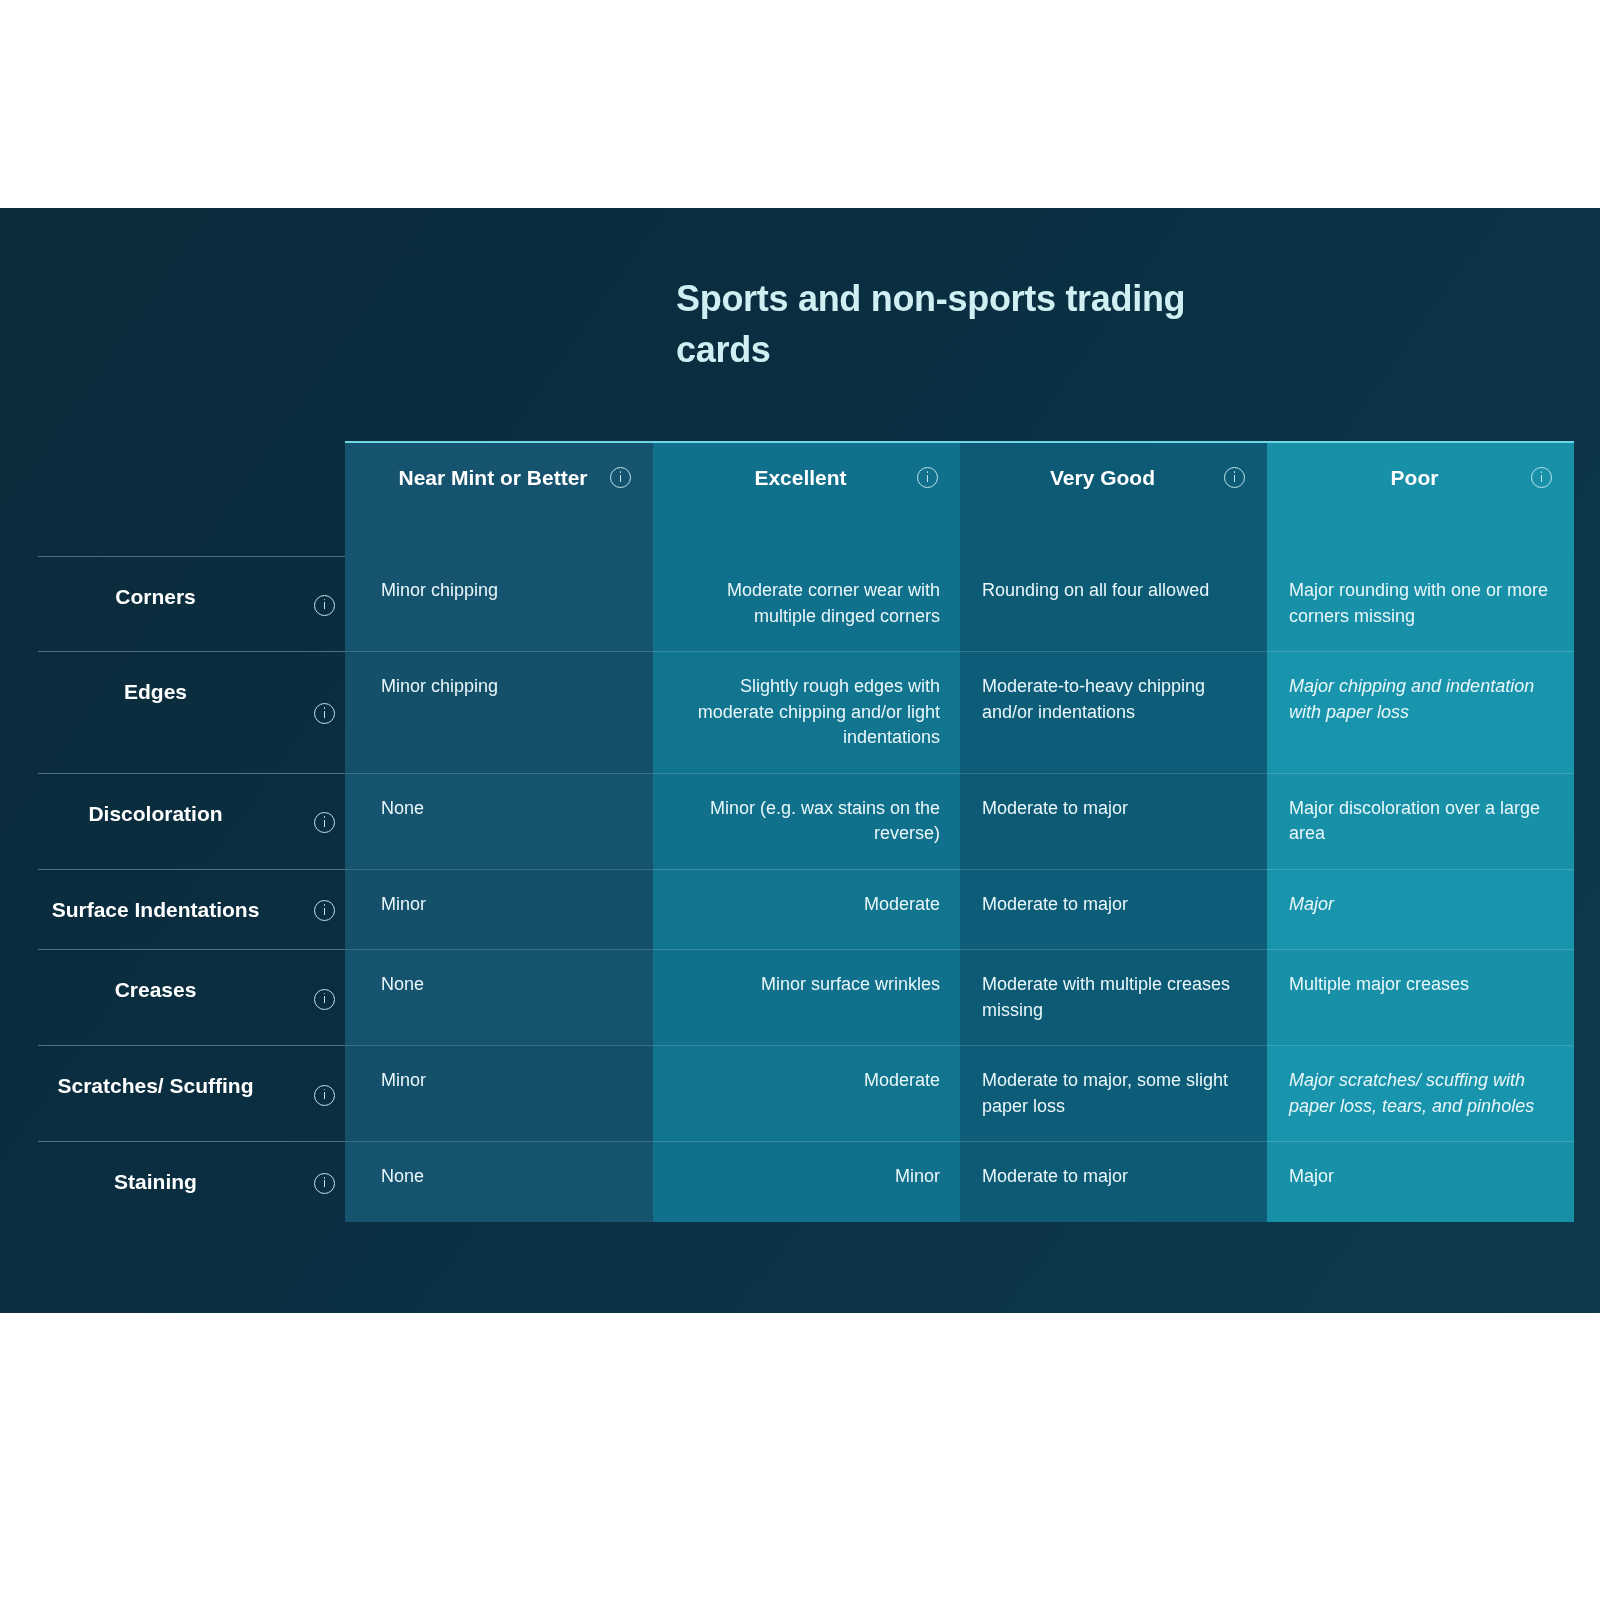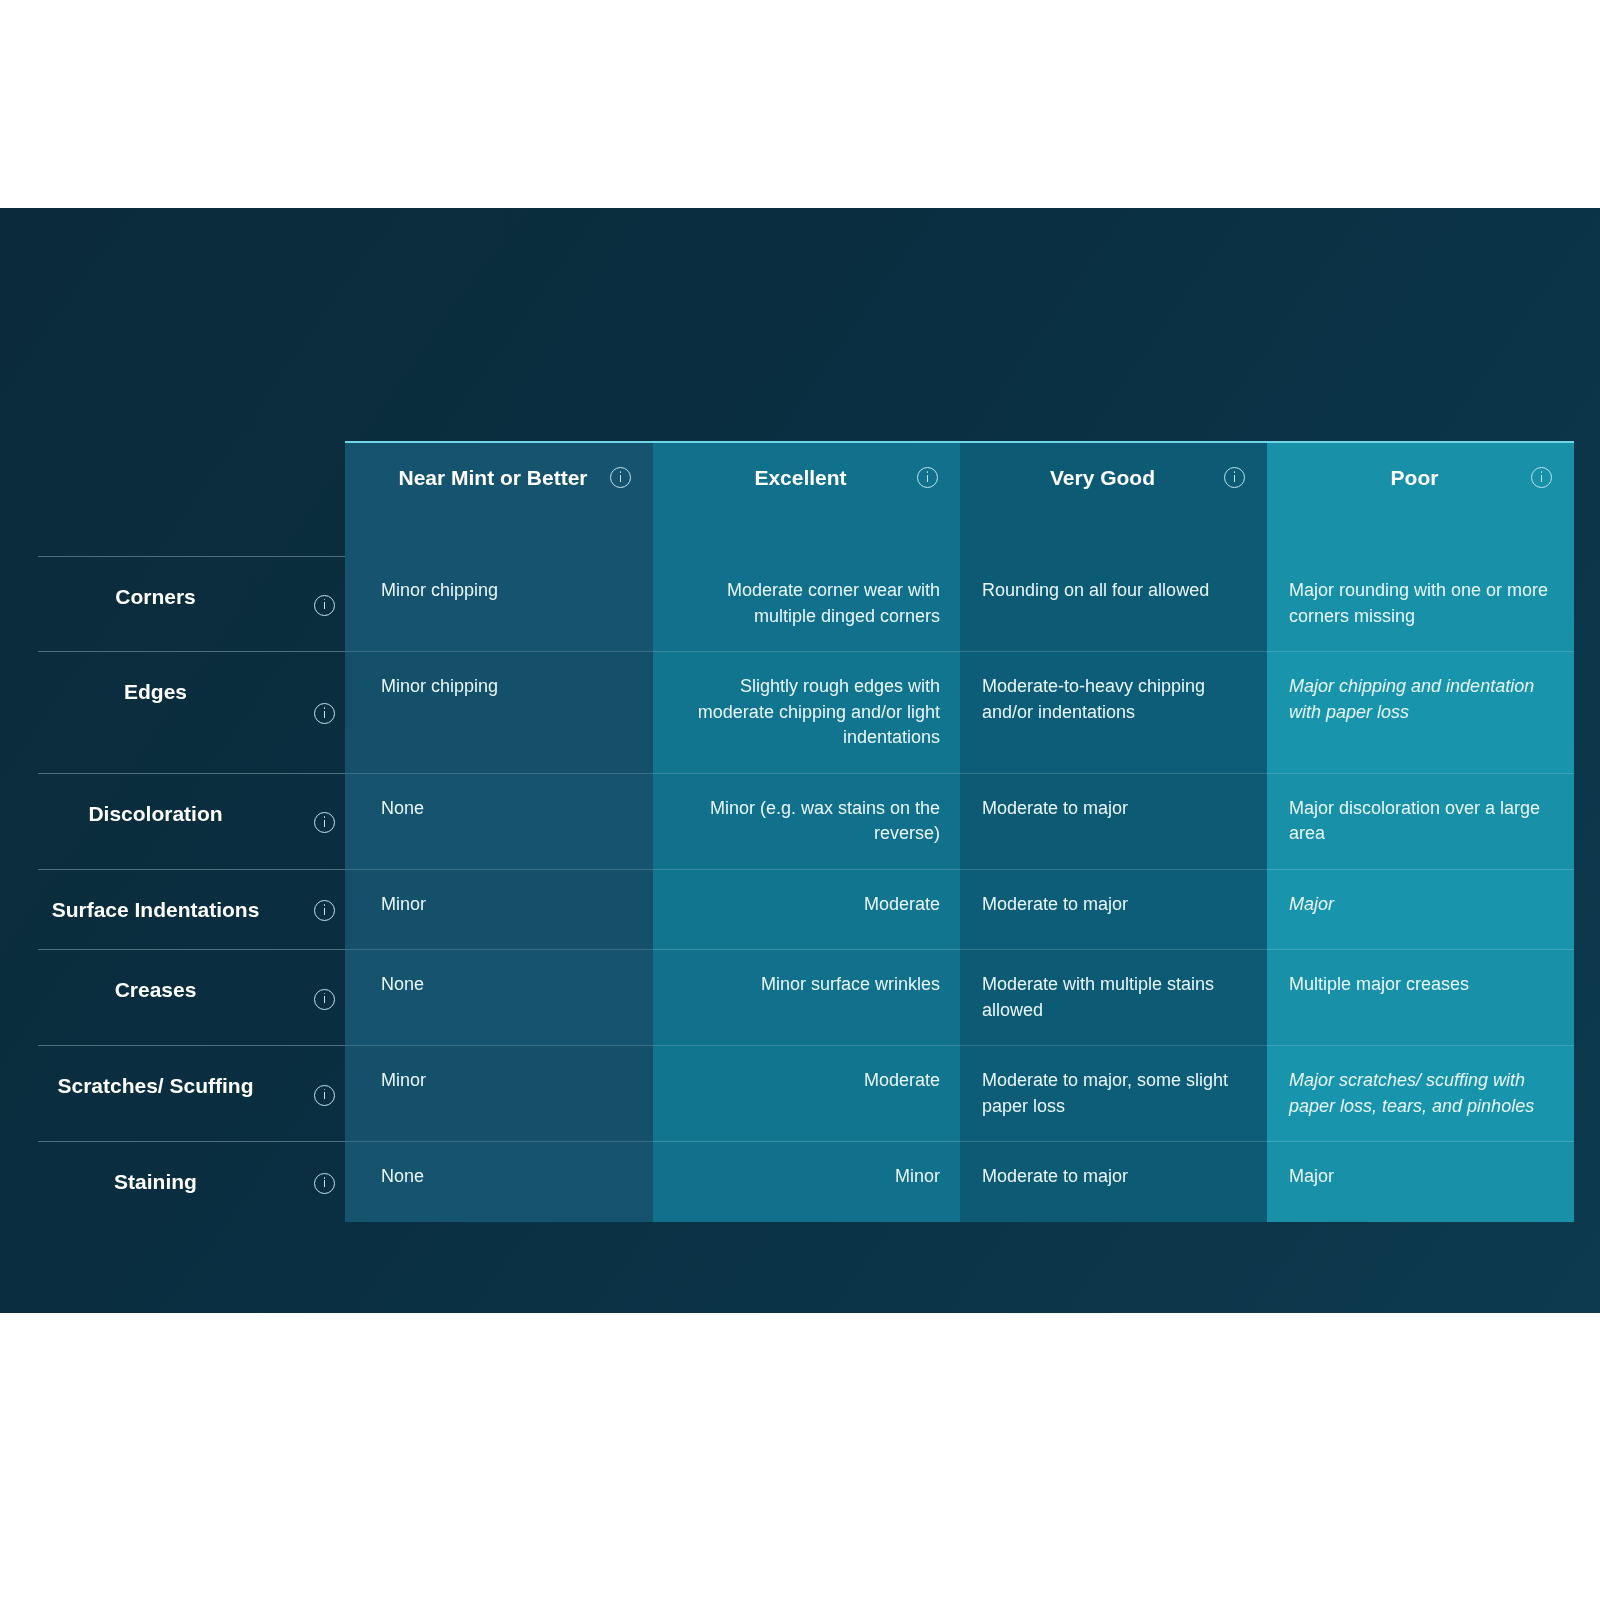--- a/index.html
+++ b/index.html
@@ -148,20 +148,21 @@
     top: 50%;
     margin-top: -9px;
   }
   .label-text { display: inline-block; }
 </style>
 </head>
 <body>
 
 <div id="stage">
 
+  <div class="title">Sports and non-sports trading cards</div>
 
   <table class="grading">
     <colgroup>
       <col class="rowlabel">
       <col class="c1">
       <col class="c2">
       <col class="c3">
       <col class="c4">
     </colgroup>
     <thead>
@@ -226,21 +227,21 @@
         <td class="cell c3">Moderate to major</td>
         <td class="cell c4">Major</td>
       </tr>
       <tr class="r-even">
         <th class="row-label">
           <span class="label-text">Creases</span>
           <span class="info info-row"></span>
         </th>
         <td class="cell c1">None</td>
         <td class="cell c2">Minor surface wrinkles</td>
-        <td class="cell c3">Moderate with multiple stains allowed</td>
+        <td class="cell c3">Moderate with multiple creases missing</td>
         <td class="cell c4">Multiple major creases</td>
       </tr>
       <tr class="r-odd">
         <th class="row-label">
           <span class="label-text">Scratches/ Scuffing</span>
           <span class="info info-row"></span>
         </th>
         <td class="cell c1">Minor</td>
         <td class="cell c2">Moderate</td>
         <td class="cell c3">Moderate to major, some slight paper loss</td>

